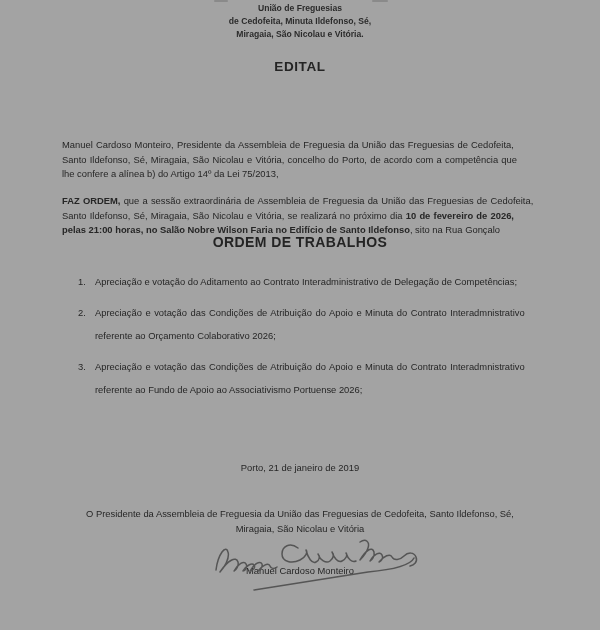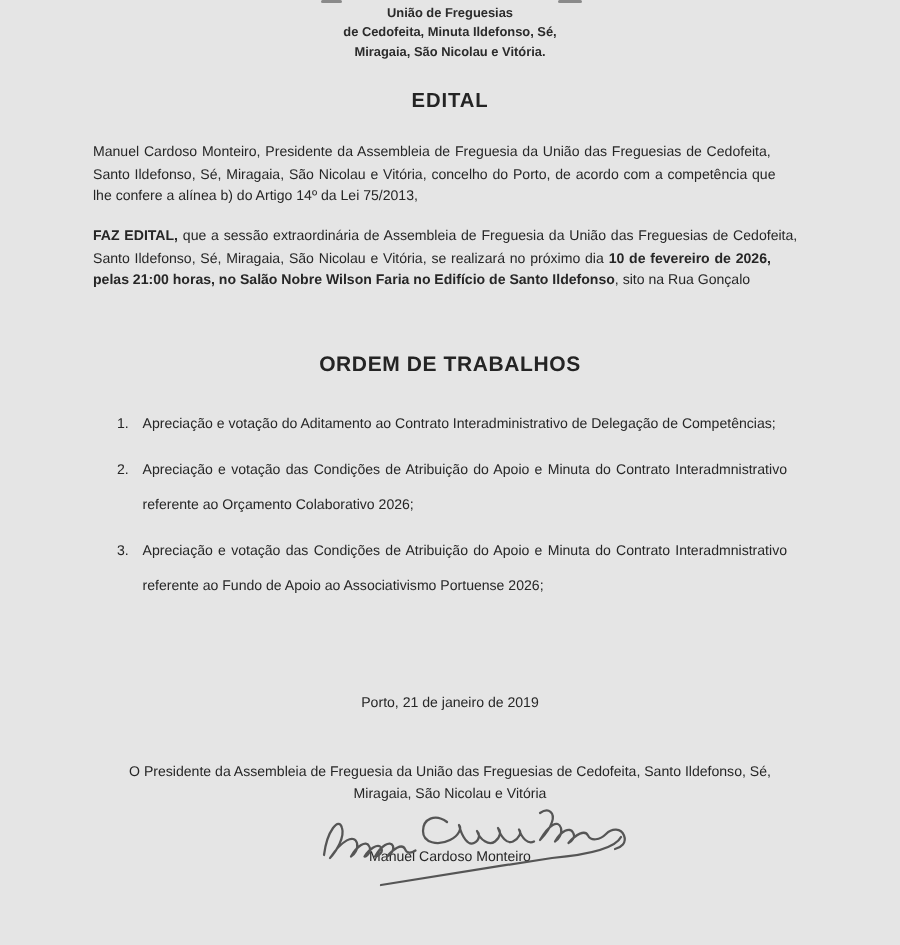--- a/index.html
+++ b/index.html
@@ -1,19 +1,19 @@
 <!DOCTYPE html>
 <html><head>
 <meta charset="utf-8">
 <style>
   html,body{margin:0;padding:0;background:#ffffff;}
   .page{
     position:relative;
     width:600px;height:630px;
-    background:#e5e5e5;
+    background:#a3a3a3;
     overflow:hidden;
     font-family:"Liberation Sans","DejaVu Sans",sans-serif;
     color:#262626;
   }
   
   .logo-remnant{position:absolute;top:0;height:2px;background:#8a8a8a;border-radius:1px;}
   .logo-remnant.left{left:214px;width:14px;}
   .logo-remnant.right{left:372px;width:16px;}
   .letterhead{
     position:absolute;top:2px;left:0;right:0;
@@ -21,21 +21,21 @@
     font-size:8.6px;line-height:13px;color:#2b2b2b;
   }
   
   .doc-title{
     position:absolute;top:59px;left:0;right:0;
     text-align:center;font-weight:bold;
     font-size:13.5px;letter-spacing:.6px;color:#242424;
   }
   
   .col{position:absolute;left:62px;width:482px;}
-  .para{font-size:9.4px;line-height:14.6px;}
+  .para{font-size:9.4px;line-height:14.6px;margin-top:44px;}
   .line{display:block;white-space:nowrap;}
   .b{font-weight:bold;}
   .intro{top:94px;}
   .notice{top:150px;}
   .intro .line, .notice .line{word-spacing:.6px;}
   .intro .line:last-child, .notice .line:last-child{word-spacing:0;}
   .notice .wide{word-spacing:2.2px;}
   
   .agenda-heading{
     position:absolute;top:234px;left:0;right:0;
@@ -79,21 +79,21 @@
 
   <div class="doc-title">EDITAL</div>
 
   <div class="col para intro">
     <span class="line">Manuel Cardoso Monteiro, Presidente da Assembleia de Freguesia da União das Freguesias de Cedofeita,</span>
     <span class="line">Santo Ildefonso, Sé, Miragaia, São Nicolau e Vitória, concelho do Porto, de acordo com a competência que</span>
     <span class="line">lhe confere a alínea b) do Artigo 14º da Lei 75/2013,</span>
   </div>
 
   <div class="col para notice">
-    <span class="line"><span class="b">FAZ EDITAL,</span><span> que a sessão extraordinária de Assembleia de Freguesia da União das Freguesias de Cedofeita,</span></span>
+    <span class="line"><span class="b">FAZ ORDEM,</span><span> que a sessão extraordinária de Assembleia de Freguesia da União das Freguesias de Cedofeita,</span></span>
     <span class="line"><span>Santo Ildefonso, Sé, Miragaia, São Nicolau e Vitória, se realizará no próximo dia </span><span class="b">10 de fevereiro de 2026,</span></span>
     <span class="line wide"><span class="b">pelas 21:00 horas, no Salão Nobre Wilson Faria no Edifício de Santo Ildefonso</span><span>, sito na Rua Gonçalo</span></span>
   </div>
 
   <div class="agenda-heading">ORDEM DE TRABALHOS</div>
 
   <div class="agenda">
     <div class="agenda-item">
       <span class="agenda-num">1.</span>
       <span class="agenda-text">

